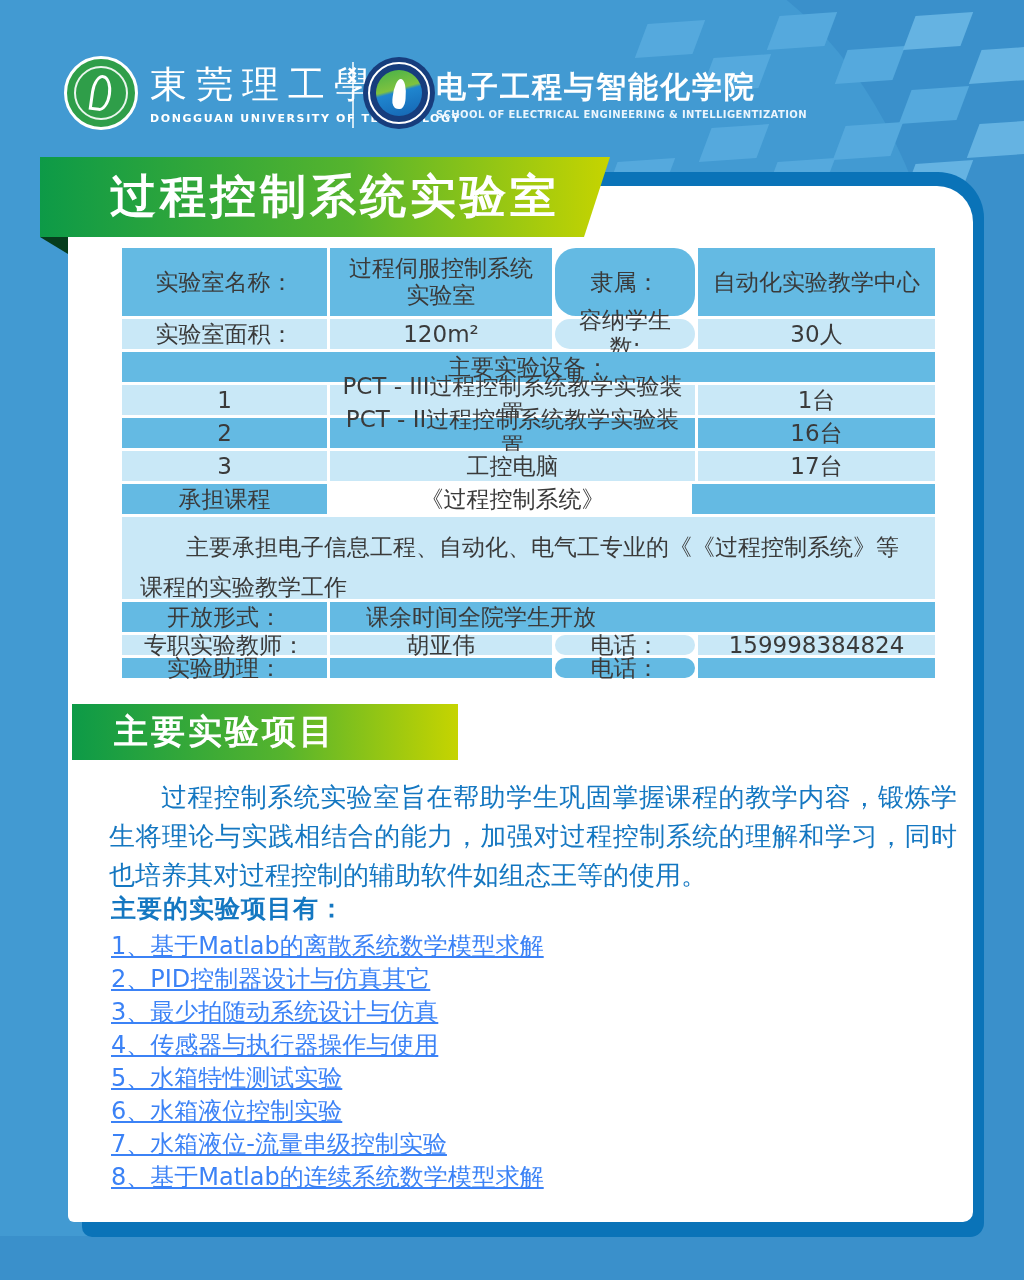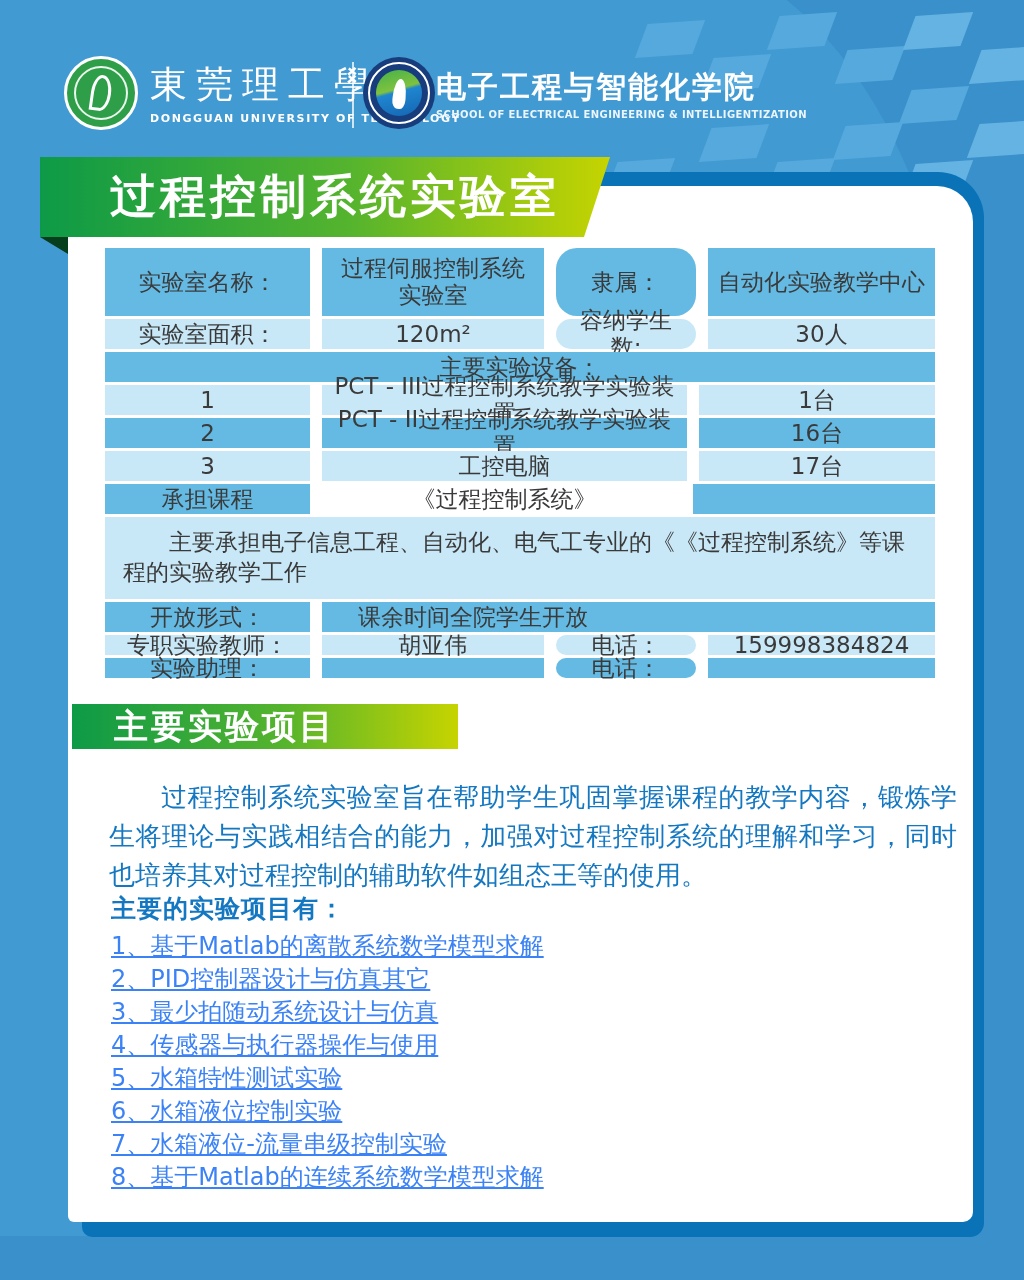--- a/index.html
+++ b/index.html
@@ -67,39 +67,39 @@
     background:linear-gradient(90deg,#0d9a47 0%,#56b42d 55%,#c6d400 100%);
     clip-path:polygon(0 0,100% 0,calc(100% - 26px) 100%,0 100%);
     color:#fff;font-size:46px;font-weight:bold;letter-spacing:4px;
     display:flex;align-items:center;padding-left:70px;box-sizing:border-box;
   }
   .fold{
     left:40px;top:237px;width:28px;height:17px;background:#063d1d;
     clip-path:polygon(0 0,100% 0,100% 100%);z-index:6;
   }
   .banner2{
-    left:72px;top:704px;width:386px;height:45px;z-index:6;
+    left:72px;top:704px;width:386px;height:56px;z-index:6;
     background:linear-gradient(90deg,#0d9a47 0%,#56b42d 55%,#c6d400 100%);
     color:#fff;font-size:34px;font-weight:bold;letter-spacing:3px;
     display:flex;align-items:center;padding-left:42px;box-sizing:border-box;
   }
   
   .tbl{position:absolute;left:37px;top:62px;width:830px;z-index:1;}
-  .trow{display:flex;gap:12px;margin-bottom:3px;}
+  .trow{display:flex;gap:3px;margin-bottom:3px;margin-left:17px;}
   .cell{
     display:flex;align-items:center;justify-content:center;text-align:center;
     color:#3a3a3a;font-size:23px;box-sizing:border-box;padding:0 10px;line-height:27px;
   }
   .dark .cell{background:#64bae3;}
   .light .cell{background:#c9e8f7;}
   .h68{height:68px;} .h30{height:30px;} .h82{height:82px;} .h32{height:20px;}
   .c1{width:205px;} .c2{width:222px;} .c3{width:140px;border-radius:21px;} .c4{flex:1;}
   .c23{width:365px;} .c234{flex:1;}
   .cell.span-note{justify-content:flex-start;text-align:left;display:block;padding:10px 18px 0 18px;}
-  .cell.span-note .p{ text-indent:2em;font-size:23px;line-height:30px;color:#3a3a3a;}
+  .cell.span-note .p{ text-indent:2em;font-size:23px;line-height:40px;color:#3a3a3a;}
   .cell.left-pad{justify-content:flex-start;padding-left:36px;}
   
   .intro{
     position:absolute;left:41px;top:592px;width:848px;z-index:1;
     color:#1477c1;font-size:26px;line-height:39px;text-indent:2em;text-align:justify;
   }
   .list-header{
     position:absolute;left:43px;top:706px;z-index:1;
     color:#1477c1;font-size:25px;font-weight:bold;letter-spacing:1px;
   }

